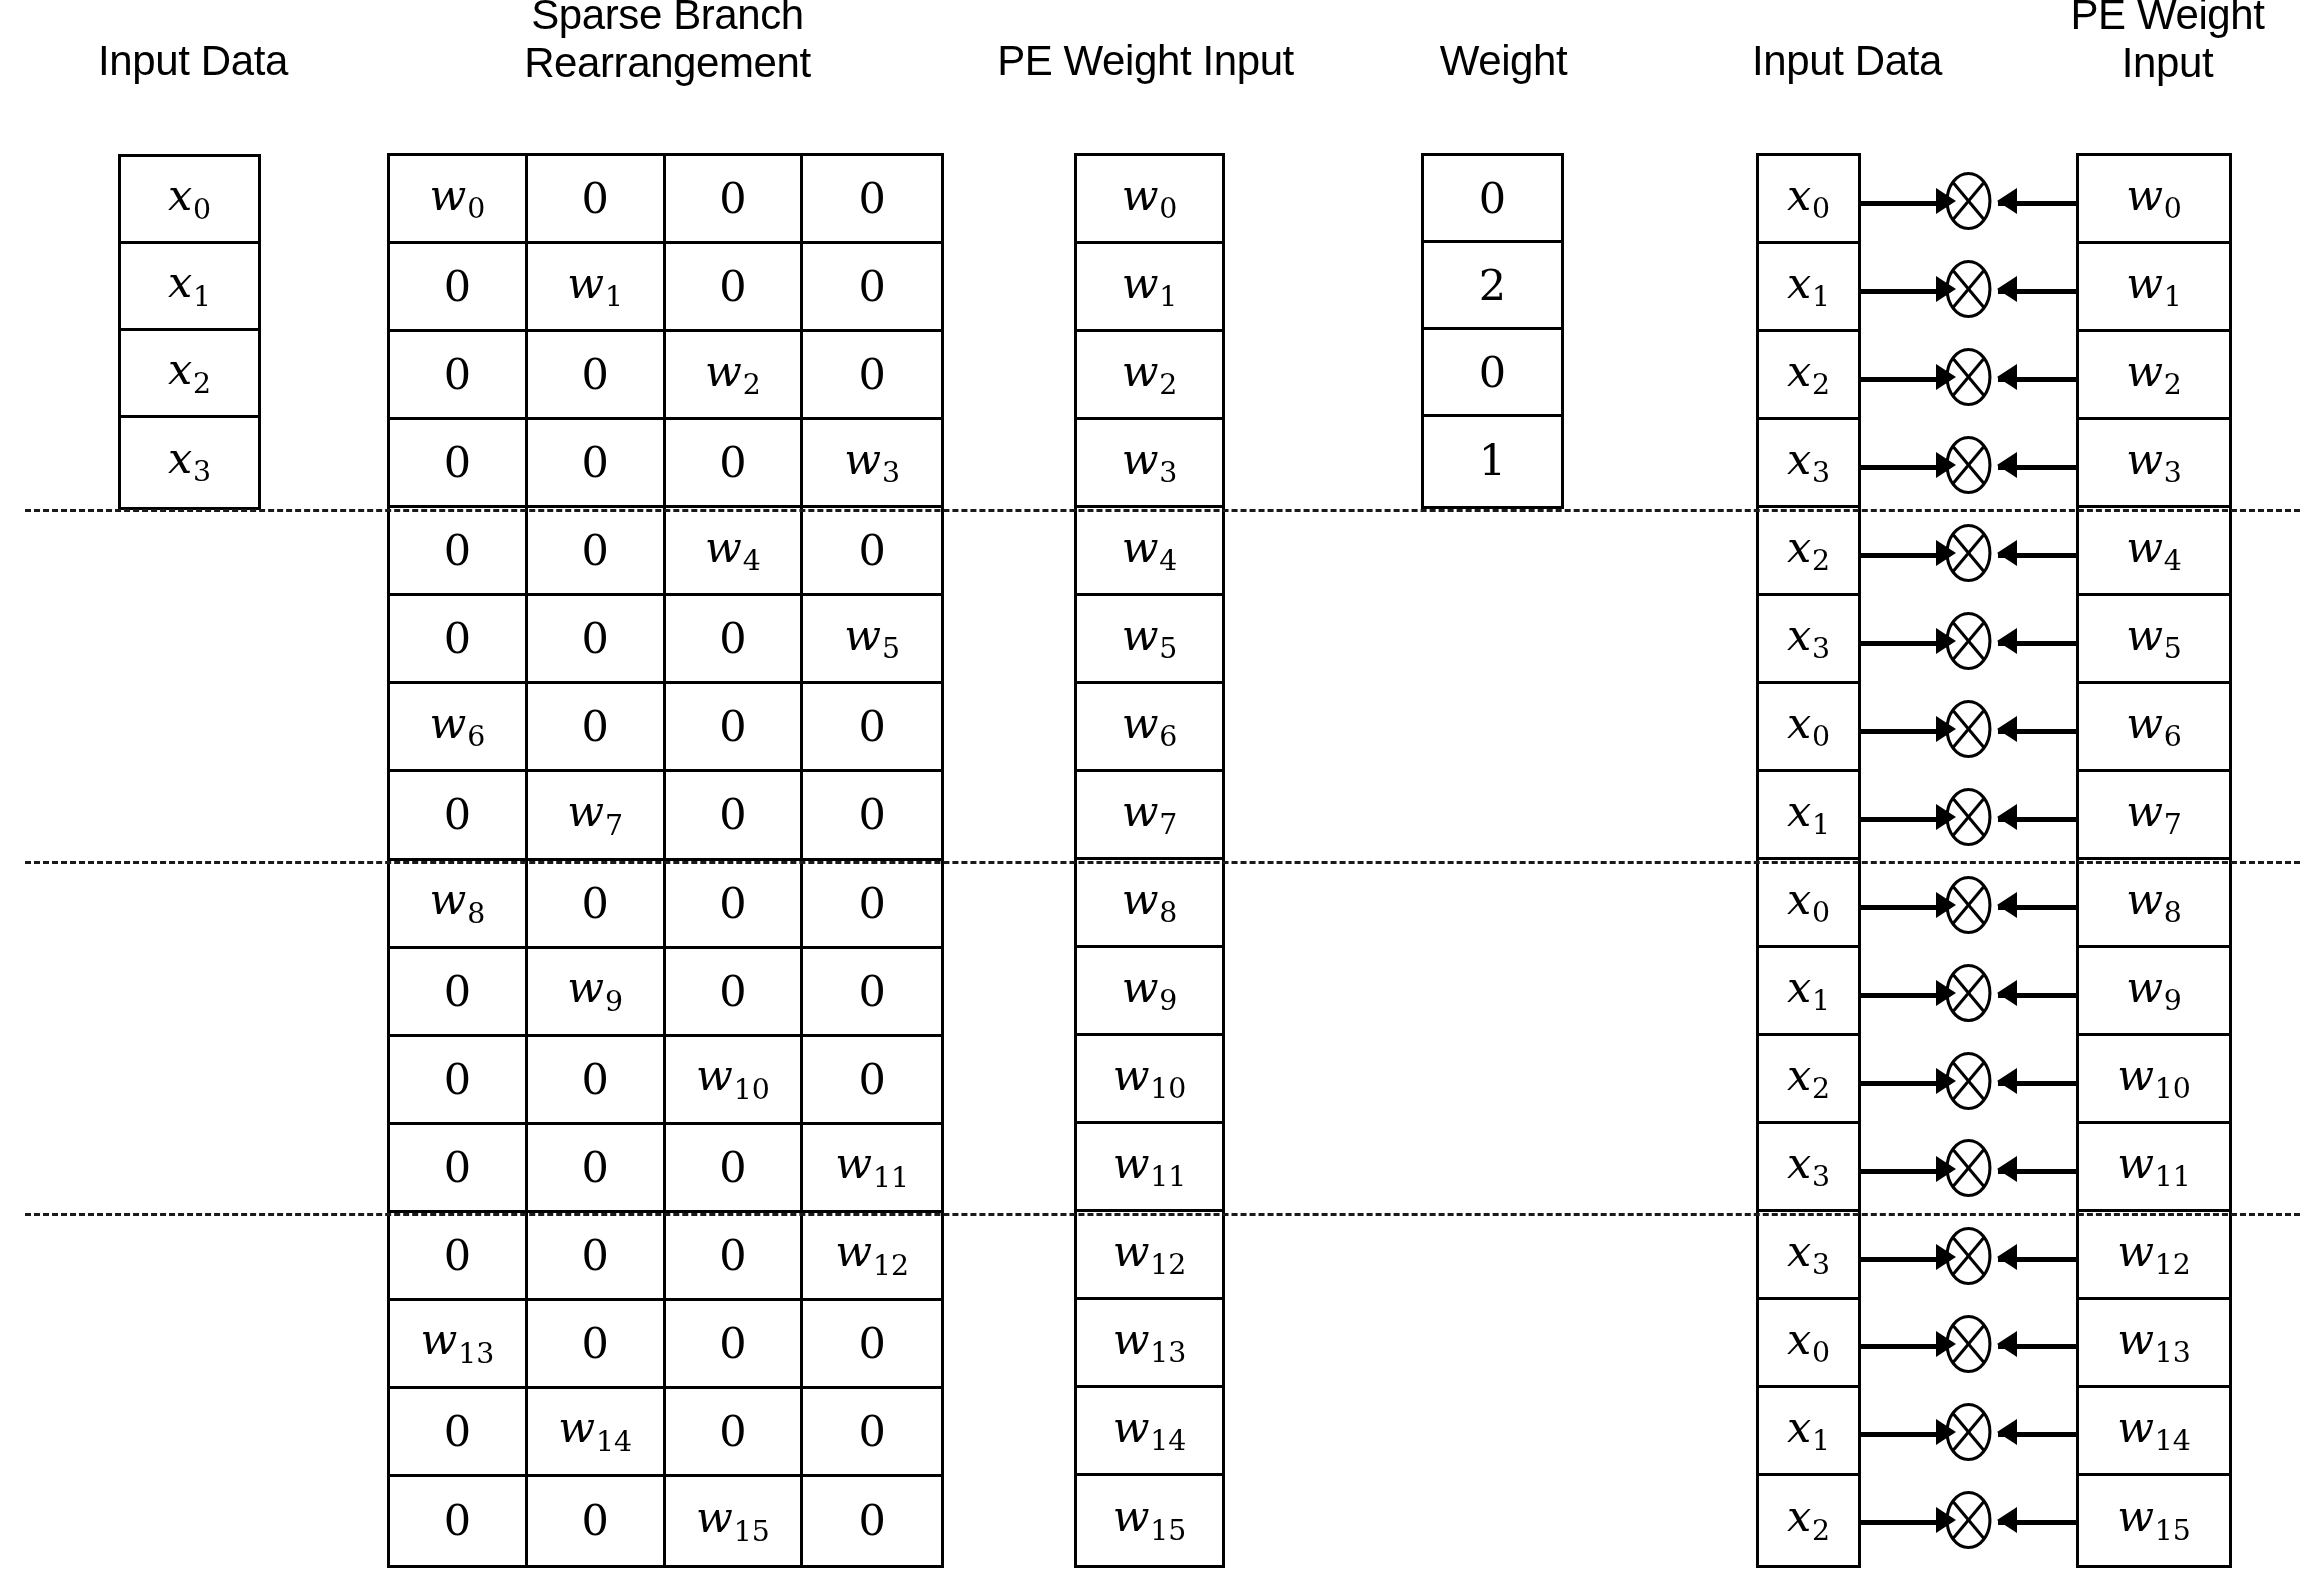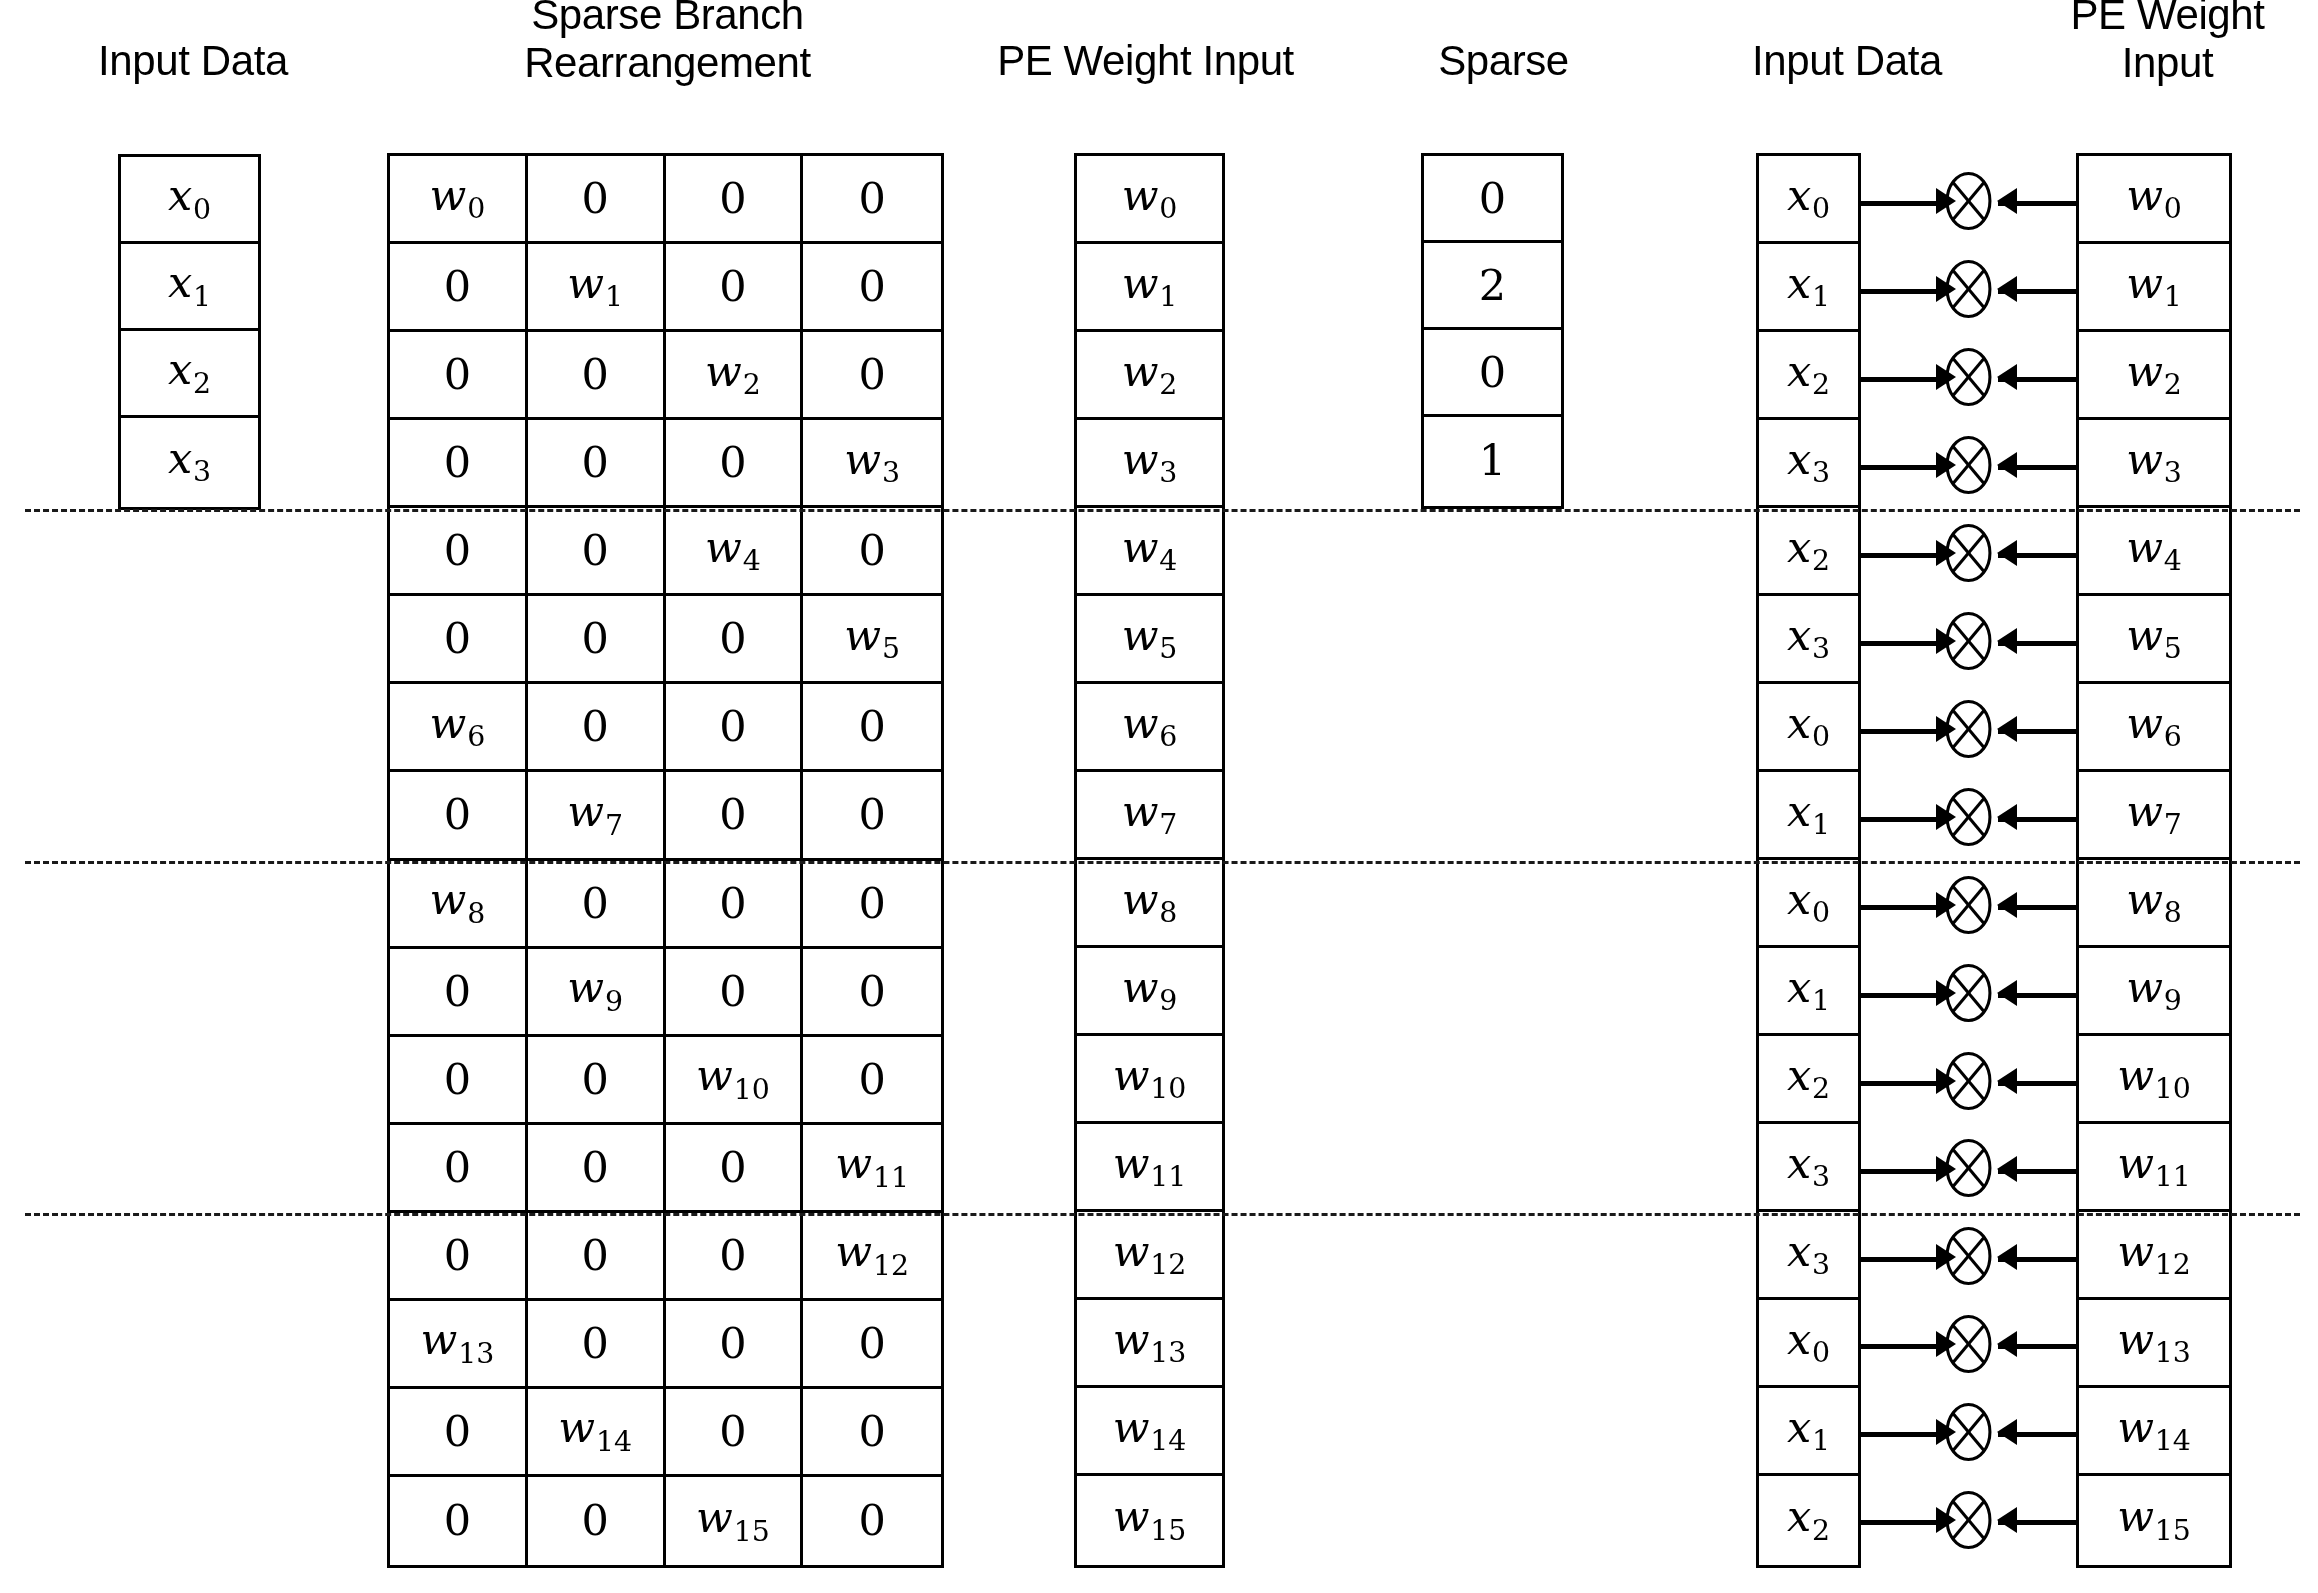--- a/index.html
+++ b/index.html
@@ -128,21 +128,21 @@
 
 <div id="stage">
 
   <div class="heading" style="left:31px; top:37px; width:324px;">Input Data</div>
 
   <div class="heading" style="left:386px; top:-9.3px; width:563px;">Sparse Branch
 Rearrangement</div>
 
   <div class="heading" style="left:949px; top:37px; width:393px;">PE Weight Input</div>
 
-  <div class="heading" style="left:1388px; top:37px; width:231px;">Sparse</div>
+  <div class="heading" style="left:1388px; top:37px; width:231px;">Weight</div>
 
   <div class="heading" style="left:1685px; top:37px; width:324px;">Input Data</div>
 
   <div class="heading" style="left:2021px; top:-9.3px; width:293px;">PE Weight
 Input</div>
 
   <div class="col-table" id="input-left" style="left:118px; top:154px; width:143px; height:356px;">
       <div class="cell" style="height: 87px;">
         <span class="math">x<sub>0</sub></span>
       </div>

